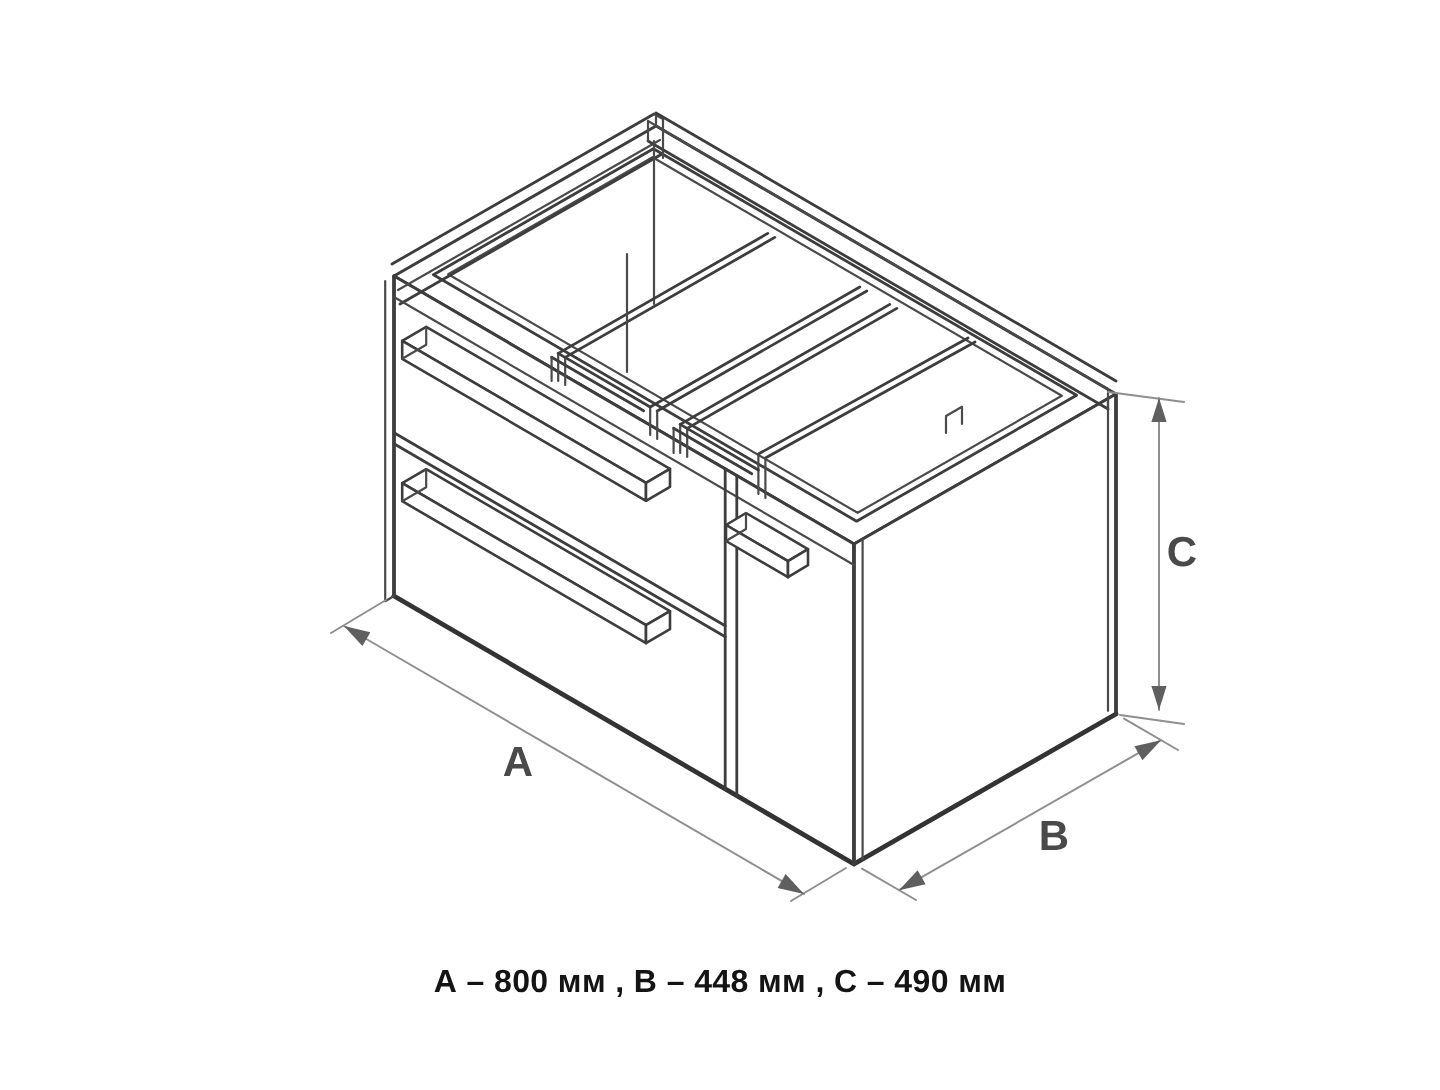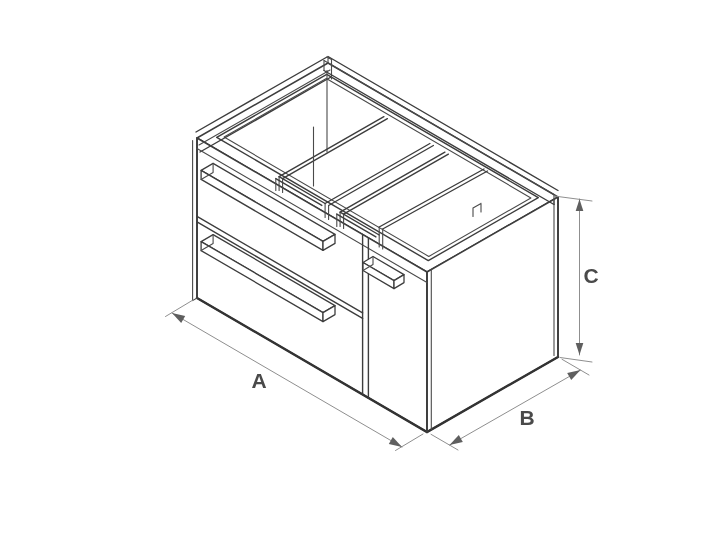--- a/index.html
+++ b/index.html
@@ -134,13 +134,14 @@
     <g>
       <path class="dim" d="M554,196 L592,201"></path>
       <path class="dim" d="M560,357.5 L592,362"></path>
       <path class="dim" d="M579.5,199 L579.5,355"></path>
       <polygon class="dimarrow" points="579.5,199 575.7,211 583.3,211"></polygon>
       <polygon class="dimarrow" points="579.5,355 575.7,343 583.3,343"></polygon>
       <text class="dimlabel" x="591" y="283">C</text>
     </g>
   </svg>
 
+  <div class="caption">А – 800 мм , В – 448 мм , С – 490 мм</div>
 </div>
 
 </body></html>

